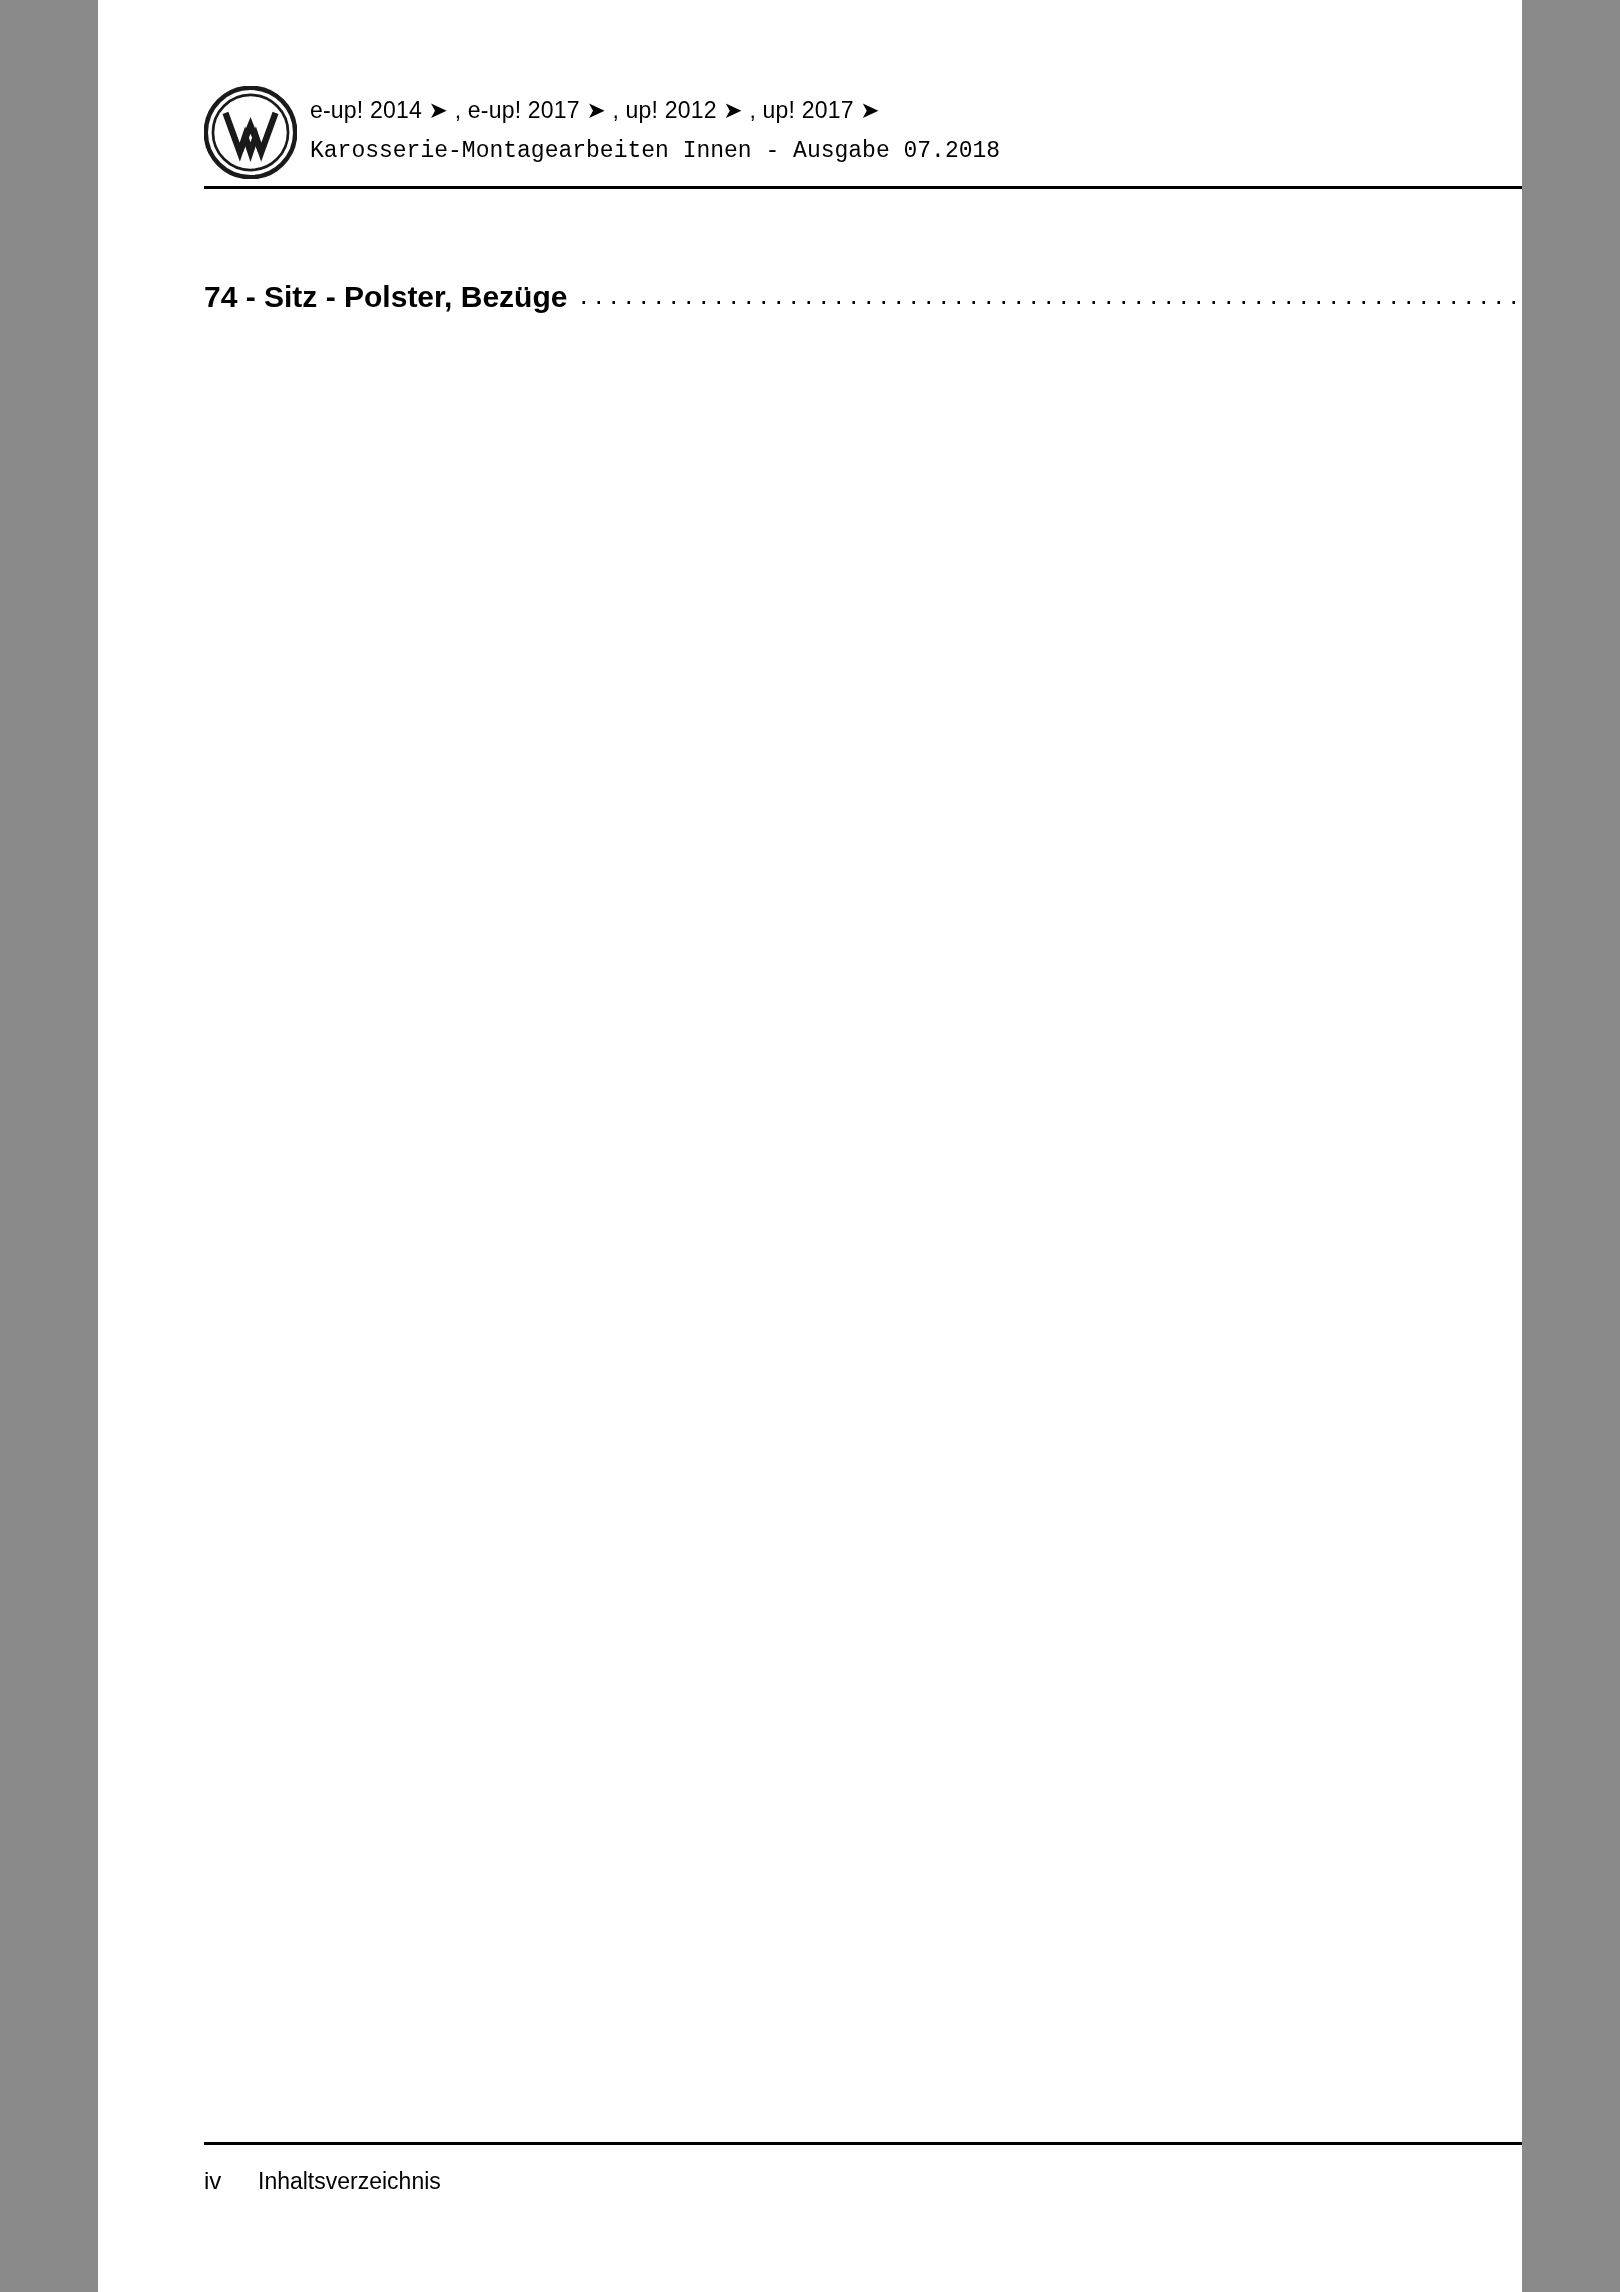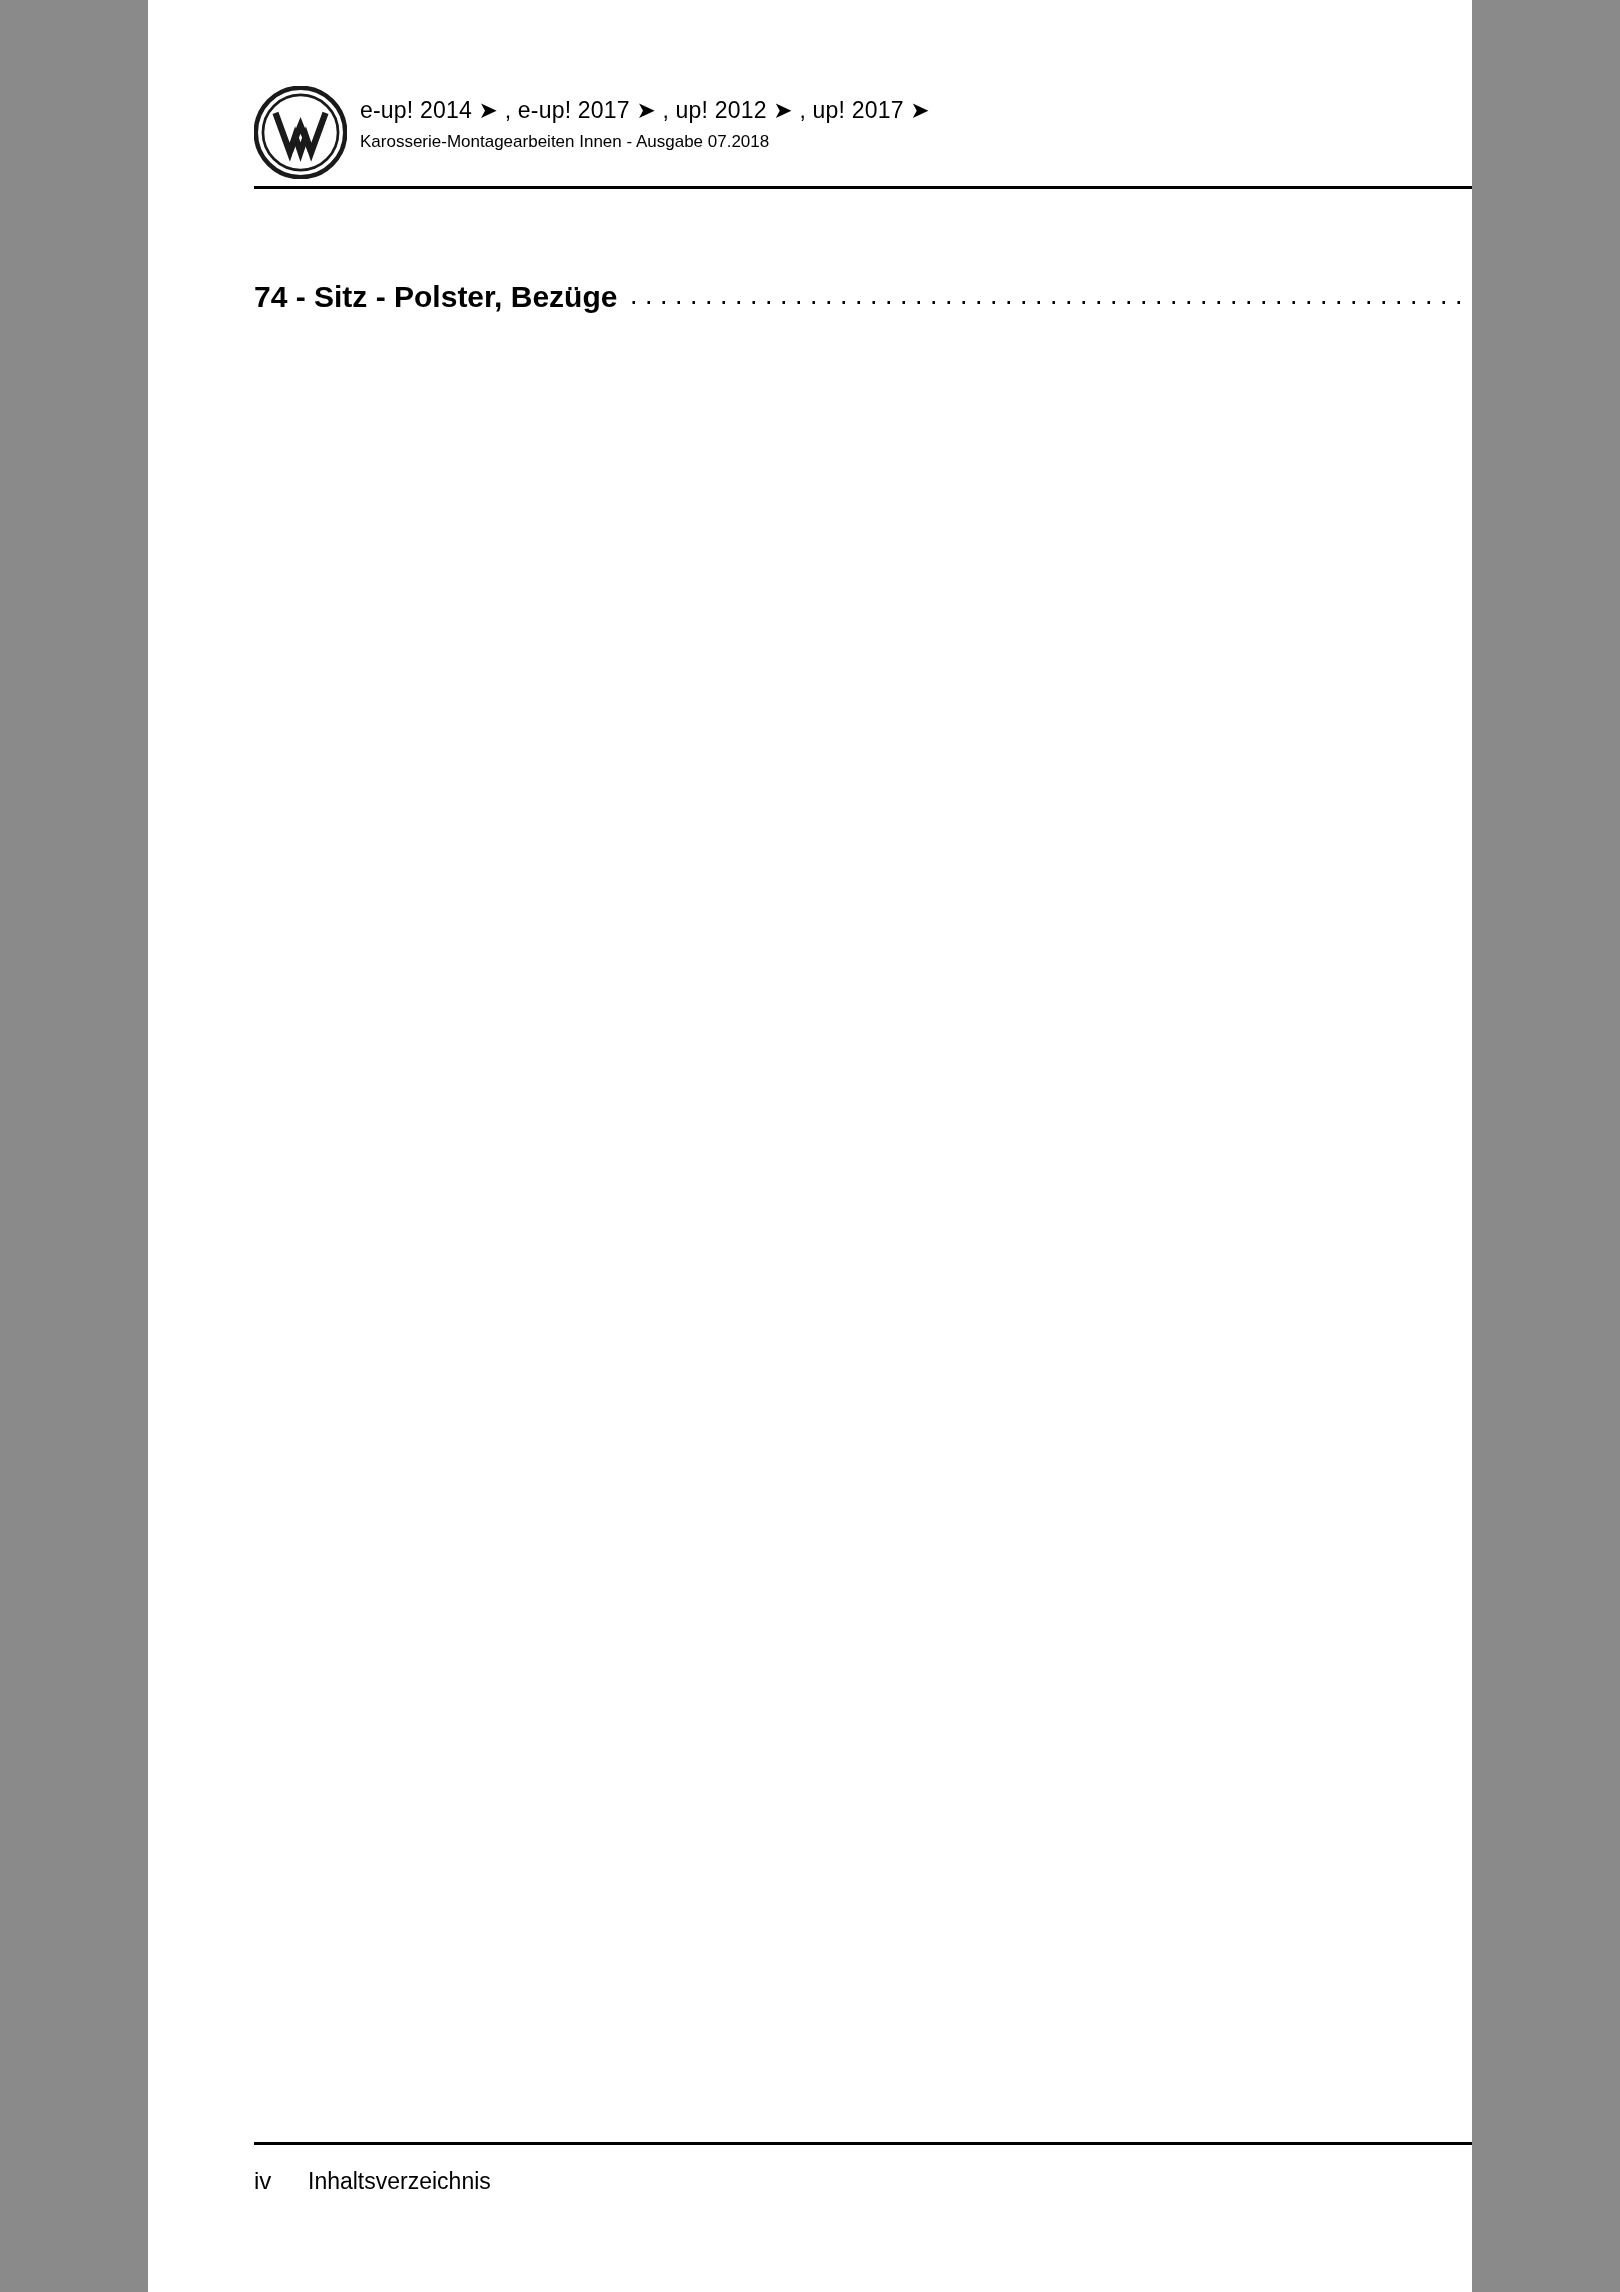--- a/index.html
+++ b/index.html
@@ -2,21 +2,21 @@
 <html style="font-size:14.3px"><head>
 <meta charset="utf-8">
 <style>
   html, body {
     margin: 0;
     padding: 0;
     background: #8a8a8a;
   }
   .page {
     position: relative;
-    width: 1324px;
+    width: 1424px;
     height: 2293px;
     background: #ffffff;
     margin: 0 auto;
     font-family: "Liberation Sans", sans-serif;
     color: #000000;
     overflow: hidden;
     box-sizing: border-box;
   }
 
   
@@ -42,24 +42,25 @@
     top: 9px;
     width: 1305px;
   }
   .header-line1 {
     font-size: 23px;
     line-height: 30px;
     letter-spacing: 0.2px;
     white-space: nowrap;
   }
   .header-line2 {
-    font-size: 17px;
+    font-size: 23px;
     line-height: 30px;
-    margin-top: 2px;
+    margin-top: 11px;
     white-space: nowrap;
+    font-family: Liberation Mono, monospace;
   }
   .header-rule {
     position: absolute;
     left: 0;
     top: 100px;
     width: 1411px;
     height: 2.7px;
     background: #000000;
   }
 

